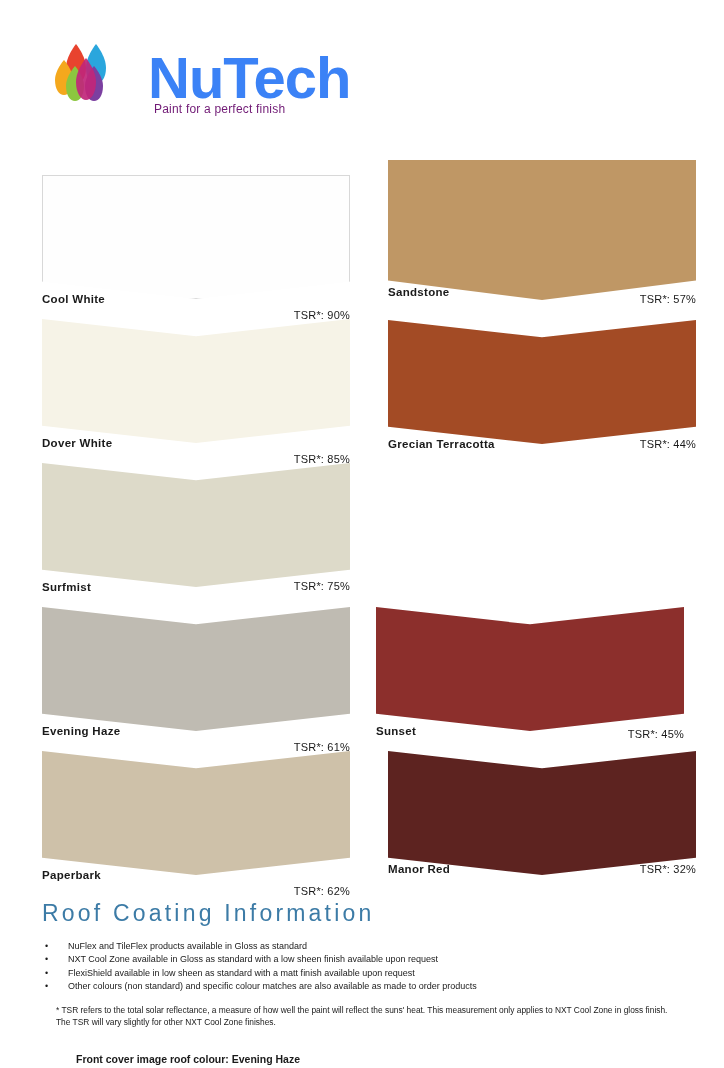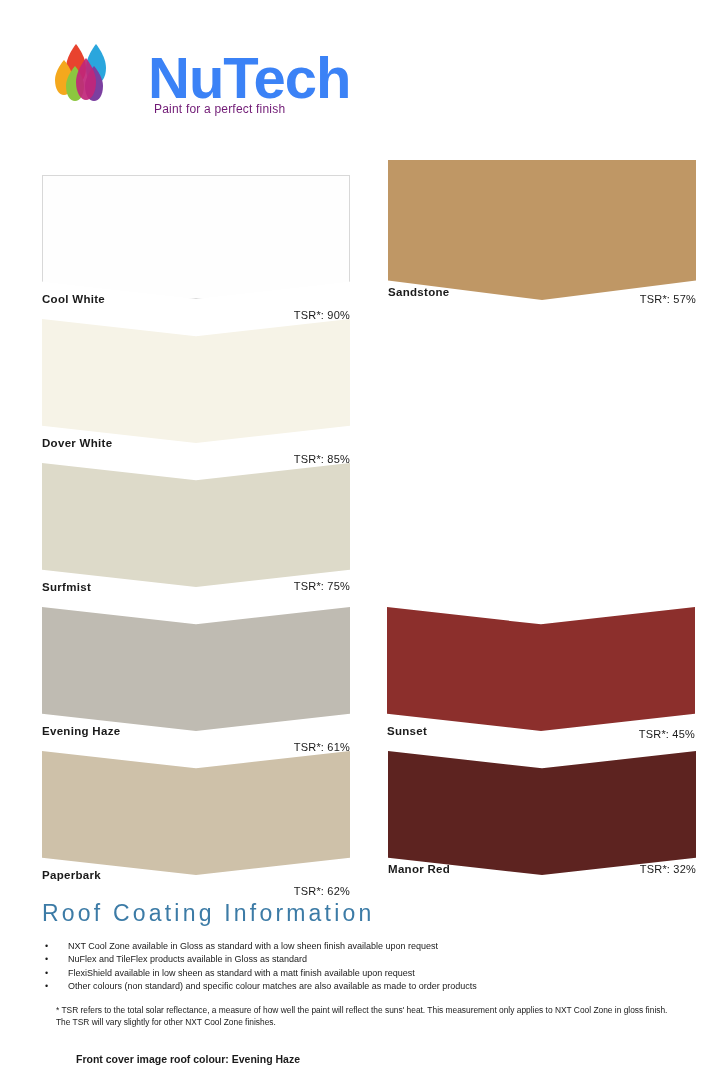--- a/index.html
+++ b/index.html
@@ -131,41 +131,46 @@
       <div class="label" style="top:118px;">Paperbark</div>
       <div class="tsr" style="top:134px;">TSR*: 62%</div>
     </div>
 
     <div class="swatch" style="left:388px;top:160px;">
       <div class="chip" style="background:#bf9765;height:140px;"></div>
       <div class="label" style="top:126px;">Sandstone</div>
       <div class="tsr" style="top:133px;">TSR*: 57%</div>
     </div>
 
+    <div class="swatch" style="left:388px;top:320px;">
+      <div class="chip top-v" style="background:#a34b25;height:124px;"></div>
+      <div class="label" style="top:118px;">Grecian Terracotta</div>
+      <div class="tsr" style="top:118px;">TSR*: 44%</div>
+    </div>
 
 
-    <div class="swatch" style="left:387px;top:607px;">
+    <div class="swatch" style="left:376px;top:607px;">
       <div class="chip top-v" style="background:#8c2f2c;"></div>
       <div class="label" style="top:118px;">Sunset</div>
       <div class="tsr" style="top:121px;">TSR*: 45%</div>
     </div>
 
     <div class="swatch" style="left:388px;top:751px;">
       <div class="chip top-v" style="background:#5d2320;"></div>
       <div class="label" style="top:112px;">Manor Red</div>
       <div class="tsr" style="top:112px;">TSR*: 32%</div>
     </div>
 
   </div>
 
   <div class="info-title">Roof Coating Information</div>
 
   <div class="bullets">
+    <div class="bullet">NuFlex and TileFlex products available in Gloss as standard</div>
     <div class="bullet">NXT Cool Zone available in Gloss as standard with a low sheen finish available upon request</div>
-    <div class="bullet">NuFlex and TileFlex products available in Gloss as standard</div>
     <div class="bullet">FlexiShield available in low sheen as standard with a matt finish available upon request</div>
     <div class="bullet">Other colours (non standard) and specific colour matches are also available as made to order products</div>
   </div>
 
   <div class="note">* TSR refers to the total solar reflectance, a measure of how well the paint will reflect the suns' heat.  This measurement only applies to NXT Cool Zone in gloss finish. The TSR will vary slightly for other NXT Cool Zone finishes.</div>
 
   <div class="cover">Front cover image roof colour: Evening Haze</div>
 
 </div>
 

